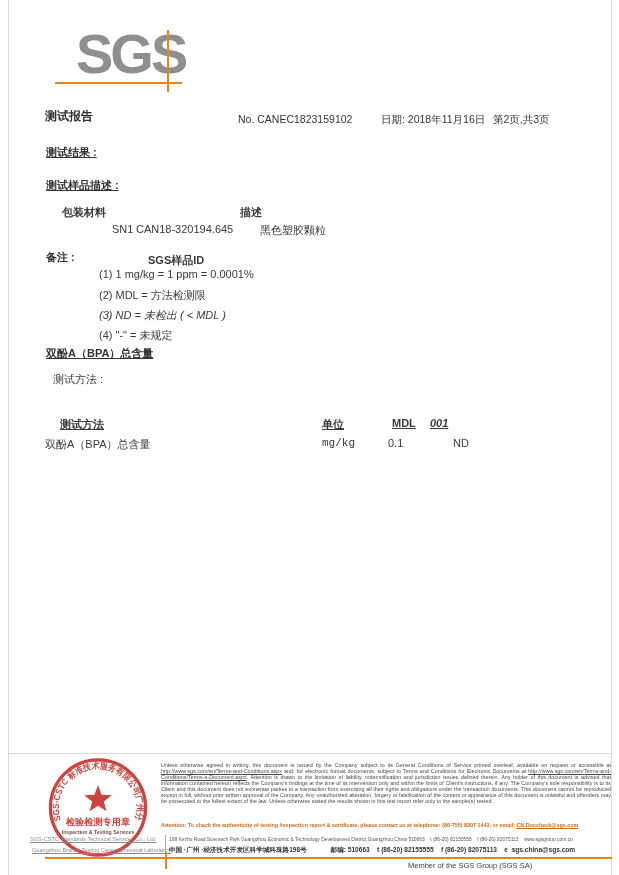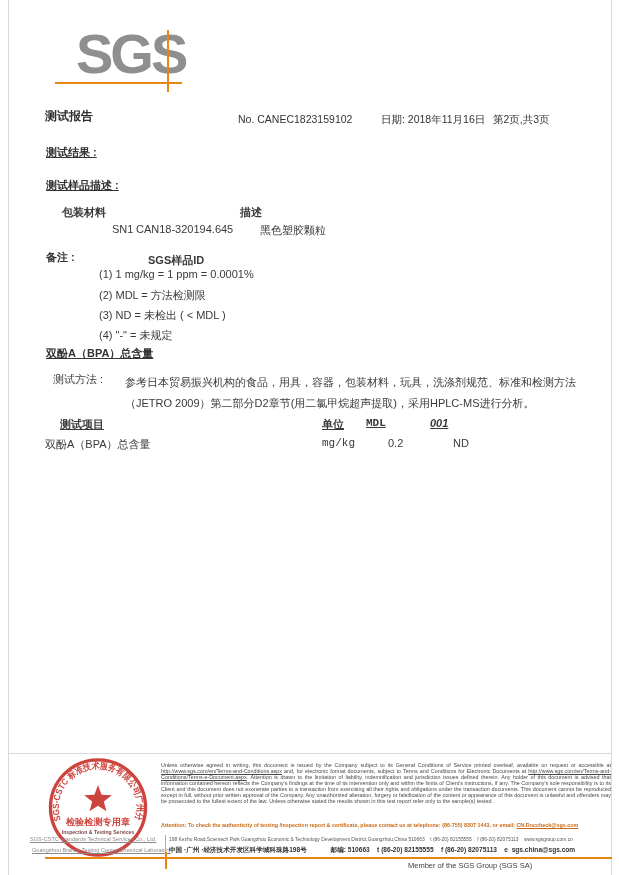--- a/index.html
+++ b/index.html
@@ -75,36 +75,35 @@
   <div class="abs body-txt bold" style="left:148px;top:205px;margin-top:48px;">SGS样品ID</div>
   <div class="abs body-txt bold" style="left:240px;top:205px;">描述</div>
 
   <div class="abs body-txt" style="left:72px;top:223px;margin-left:40px;">SN1</div>
   <div class="abs body-txt" style="left:136px;top:223px;">CAN18-320194.645</div>
   <div class="abs body-txt" style="left:240px;top:223px;margin-left:20px;">黑色塑胶颗粒</div>
 
   <div class="abs sec-label" style="left:46px;top:250px;">备注 :</div>
   <div class="abs body-txt" style="left:99px;top:268px;">(1) 1 mg/kg = 1 ppm = 0.0001%</div>
   <div class="abs body-txt" style="left:99px;top:288px;">(2) MDL = 方法检测限</div>
-  <div class="abs body-txt" style="left:99px;top:308px;">(3) ND = 未检出 ( &lt; MDL )</div>
+  <div class="abs body-txt" style="left:99px;top:308px;font-style:italic;">(3) ND = 未检出 ( &lt; MDL )</div>
   <div class="abs body-txt" style="left:99px;top:328px;">(4) "-" = 未规定</div>
 
   <div class="abs sec-label-u" style="left:46px;top:346px;">双酚A（BPA）总含量</div>
 
   <div class="abs body-txt" style="left:53px;top:372px;">测试方法 :</div>
-  <div class="abs method-text" style="left:125px;top:372px;">参考日本贸易振兴机构的食品，用具，容器，包装材料，玩具，洗涤剂规范、标准和检测方法（JETRO 2009）第二部分D2章节(用二氯甲烷超声提取)，采用HPLC-MS进行分析。</div>
 
-  <div class="abs body-txt bold u" style="left:60px;top:417px;">测试项目</div>
+  <div class="abs body-txt bold u" style="left:60px;top:417px;">测试方法</div>
   <div class="abs body-txt bold u" style="left:322px;top:417px;">单位</div>
-  <div class="abs body-txt bold u" style="left:366px;top:417px;font-family:Liberation Mono, monospace;">MDL</div>
+  <div class="abs body-txt bold u" style="left:392px;top:417px;">MDL</div>
   <div class="abs body-txt bold u i" style="left:430px;top:417px;">001</div>
 
   <div class="abs body-txt" style="left:45px;top:437px;">双酚A（BPA）总含量</div>
   <div class="abs body-txt" style="left:322px;top:437px;font-family:Liberation Mono, monospace;">mg/kg</div>
-  <div class="abs body-txt" style="left:388px;top:437px;">0.2</div>
+  <div class="abs body-txt" style="left:388px;top:437px;">0.1</div>
   <div class="abs body-txt" style="left:430px;top:437px;padding-left:23px;">ND</div>
 
   <svg class="abs" style="left:42px;top:756px;opacity:0.92;" width="112" height="104" viewBox="0 0 100 93">
     <circle cx="50" cy="46" r="42.5" fill="none" stroke="#c9342e" stroke-width="3"></circle>
     <path id="stampArc" d="M 16.8 57.4 A 35 35 0 1 1 83.2 57.4" fill="none"></path>
     <text font-size="8" fill="#c9342e" font-weight="bold">
       <textPath href="#stampArc" startOffset="0" textLength="146" lengthAdjust="spacingAndGlyphs">SGS-CSTC 标准技术服务有限公司广州分公司</textPath>
     </text>
     <polygon points="50,26 53.2,34.6 62.4,35 55.2,40.7 57.6,49.5 50,44.5 42.4,49.5 44.8,40.7 37.6,35 46.8,34.6" fill="#c9342e"></polygon>
     <text x="50" y="61.5" text-anchor="middle" font-size="8.2" font-weight="bold" fill="#c9342e">检验检测专用章</text>

